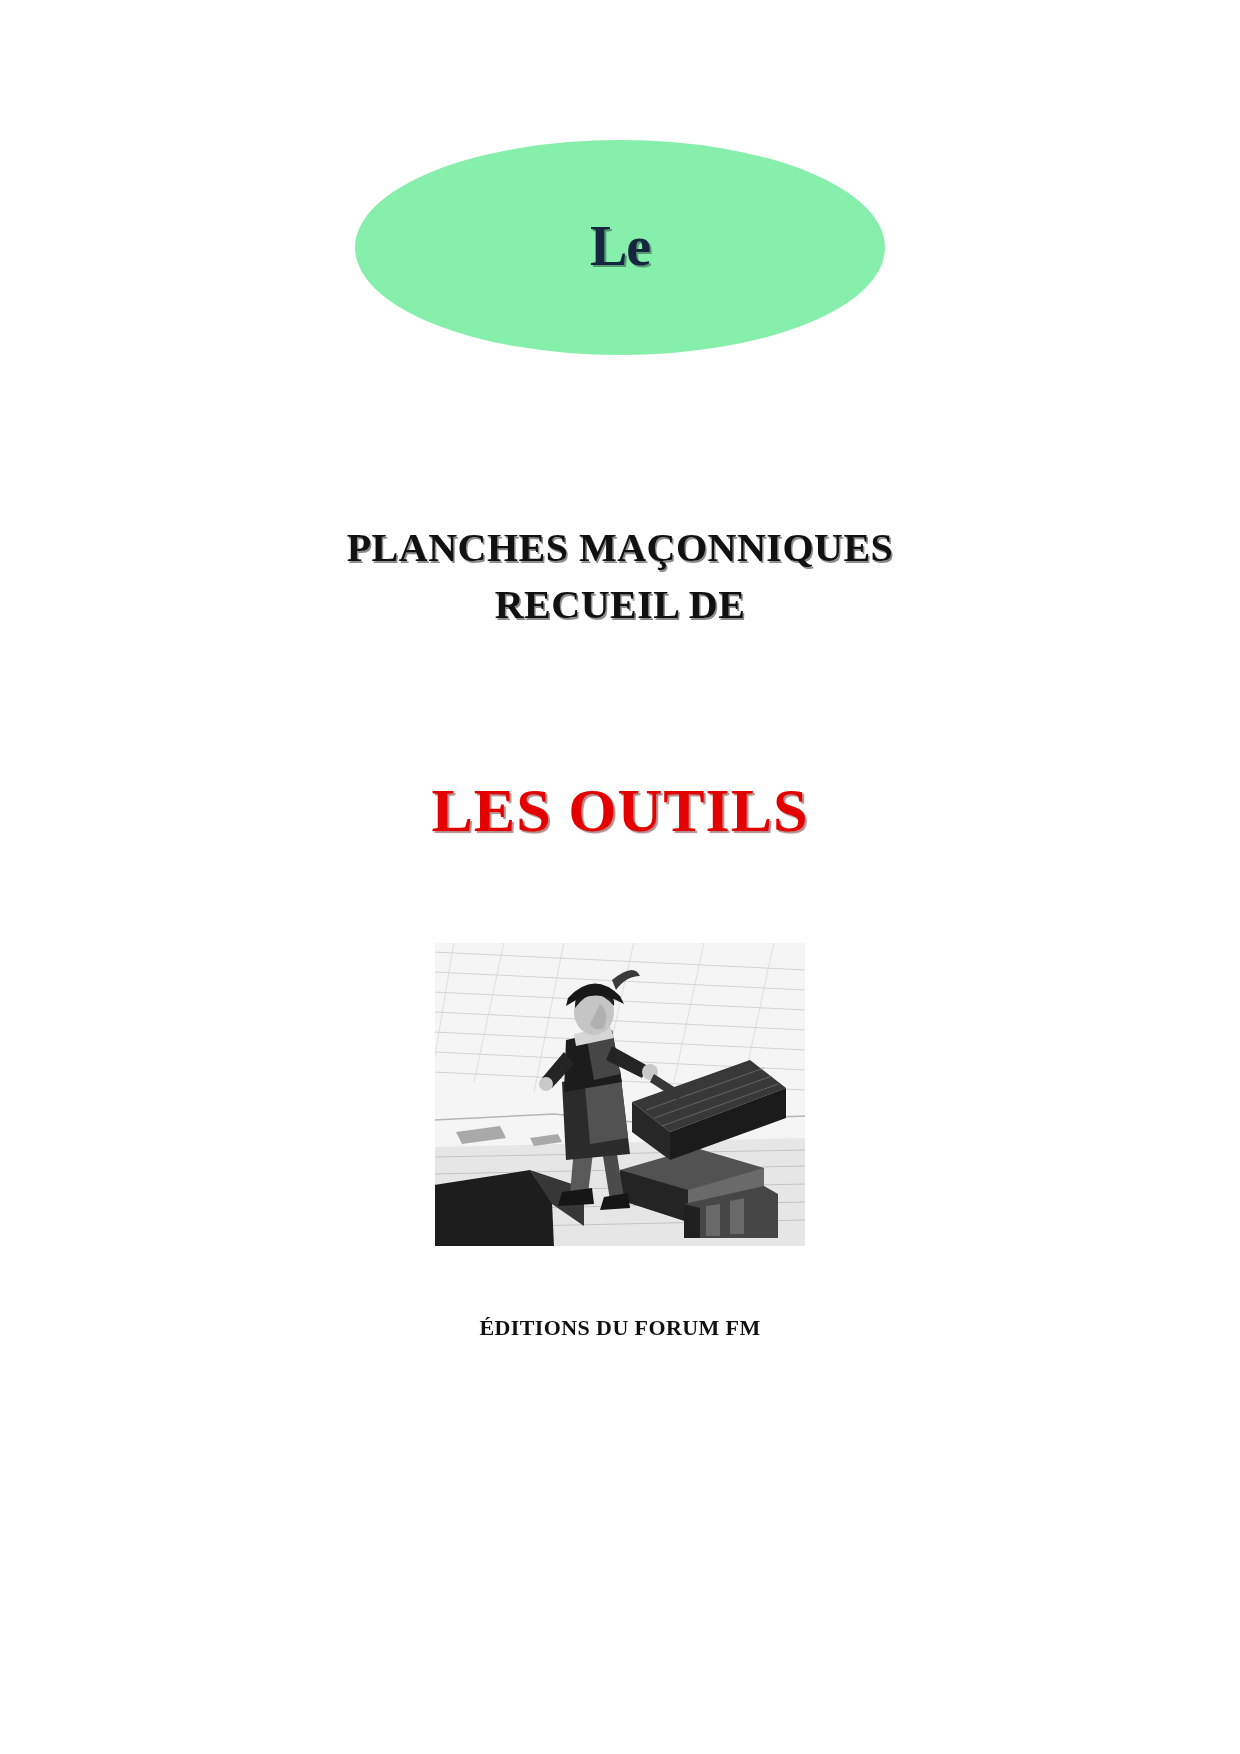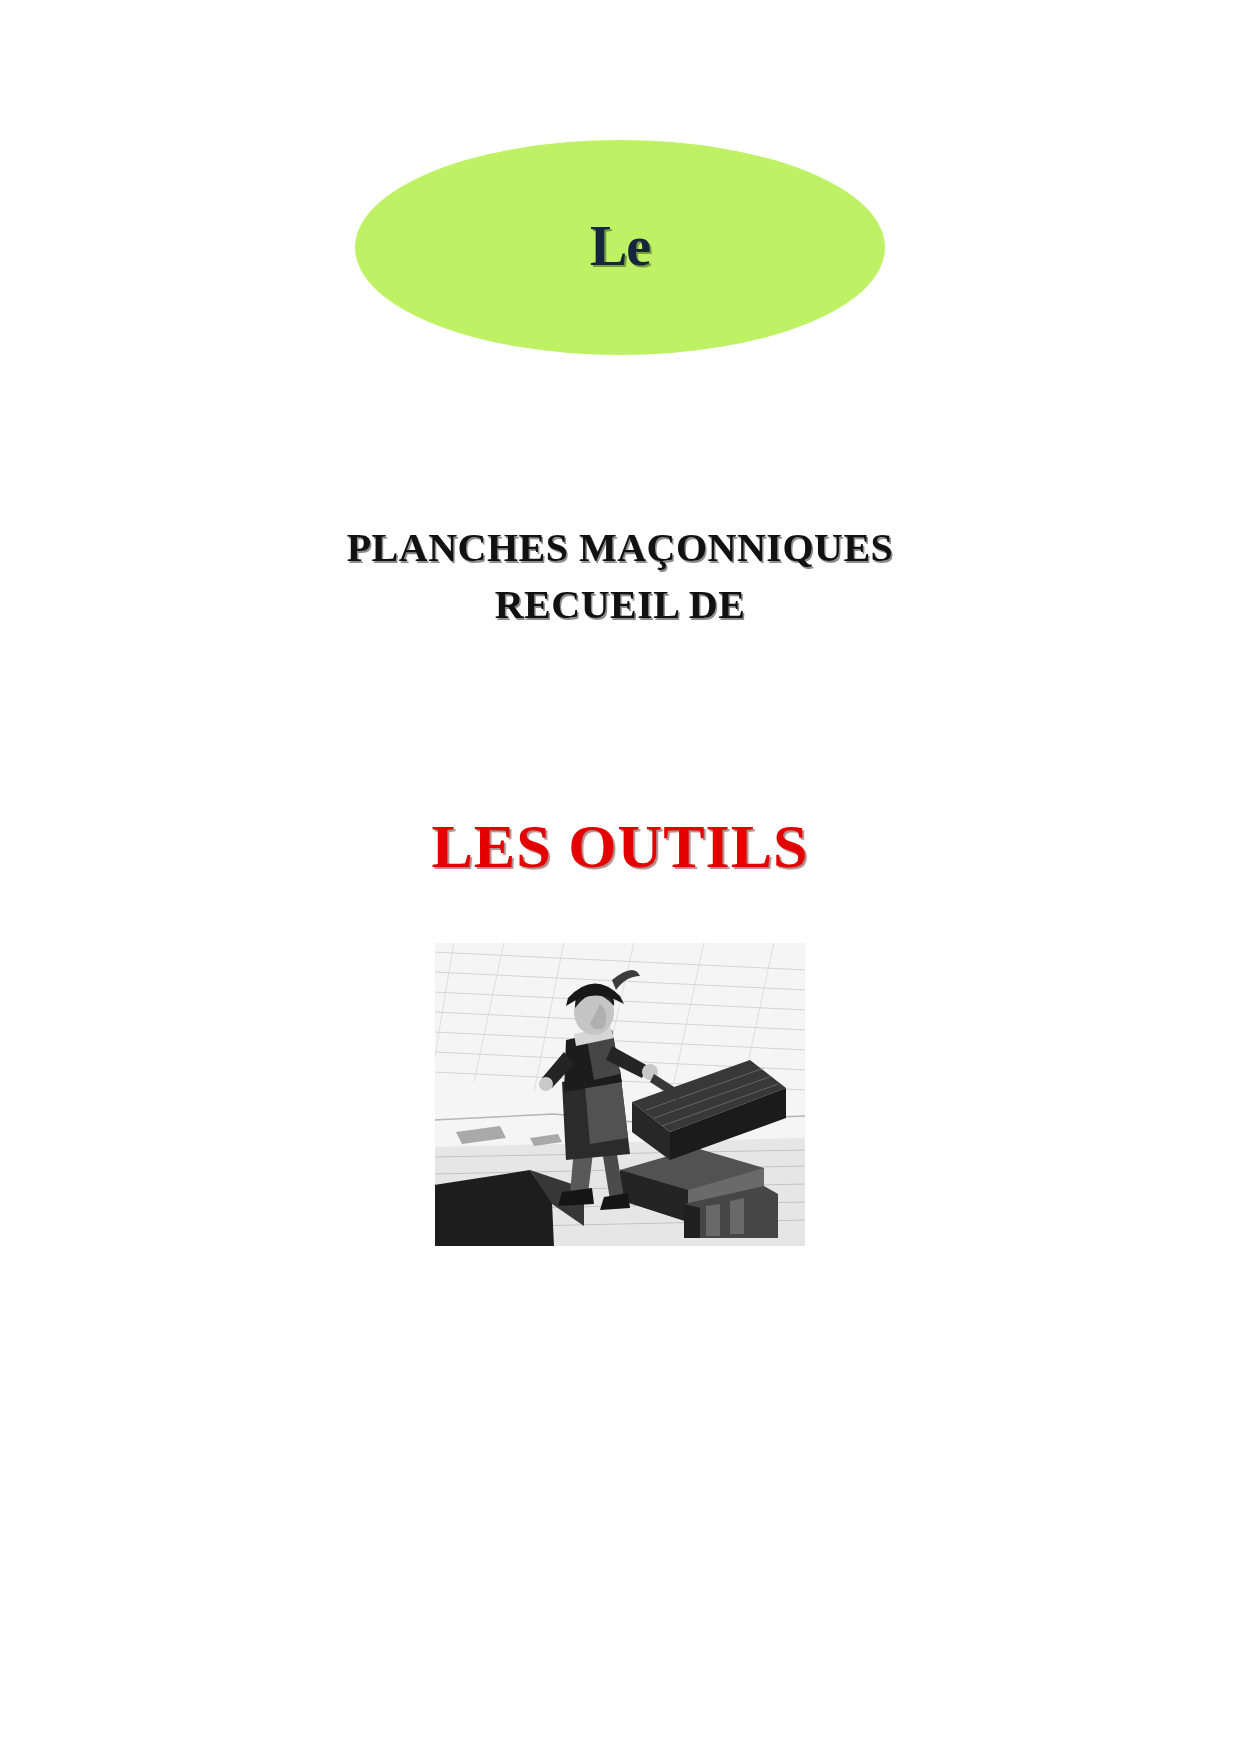--- a/index.html
+++ b/index.html
@@ -28,21 +28,21 @@
     left: 0;
     right: 0;
     display: flex;
     justify-content: center;
   }
   .logo-ellipse {
     position: relative;
     width: 530px;
     height: 215px;
     border-radius: 50%;
-    background: #bef264;
+    background: #86efac;
     display: flex;
     align-items: center;
     justify-content: center;
   }
   .logo-text {
     display: flex;
     align-items: baseline;
     justify-content: center;
     transform: translateY(4px);
   }
@@ -94,21 +94,20 @@
     top: 775px;
     left: 0;
     right: 0;
     text-align: center;
     font-family: "Liberation Serif", serif;
     font-weight: bold;
     font-size: 62px;
     letter-spacing: 1px;
     color: #e50000;
     text-shadow: 2px 2px 1px rgba(80,0,0,0.45);
-    margin-top: 36px;
   }
 
   
   .illus-wrap {
     position: absolute;
     top: 942px;
     left: 0;
     right: 0;
     display: flex;
     justify-content: center;
@@ -250,14 +249,15 @@
         </g>
 
         <path d="M22 190 L66 184 L72 196 L28 202 Z" fill="#9b968f" opacity="0.8"></path>
         <path d="M96 196 L124 192 L128 200 L100 204 Z" fill="#8e8982" opacity="0.7"></path>
 
         <rect x="0" y="0" width="372" height="305" fill="none" stroke="#ffffff" stroke-width="2"></rect>
       </svg>
     </div>
   </div>
 
+  <div class="publisher">ÉDITIONS DU FORUM FM</div>
 
 </div>
 
 </body></html>

